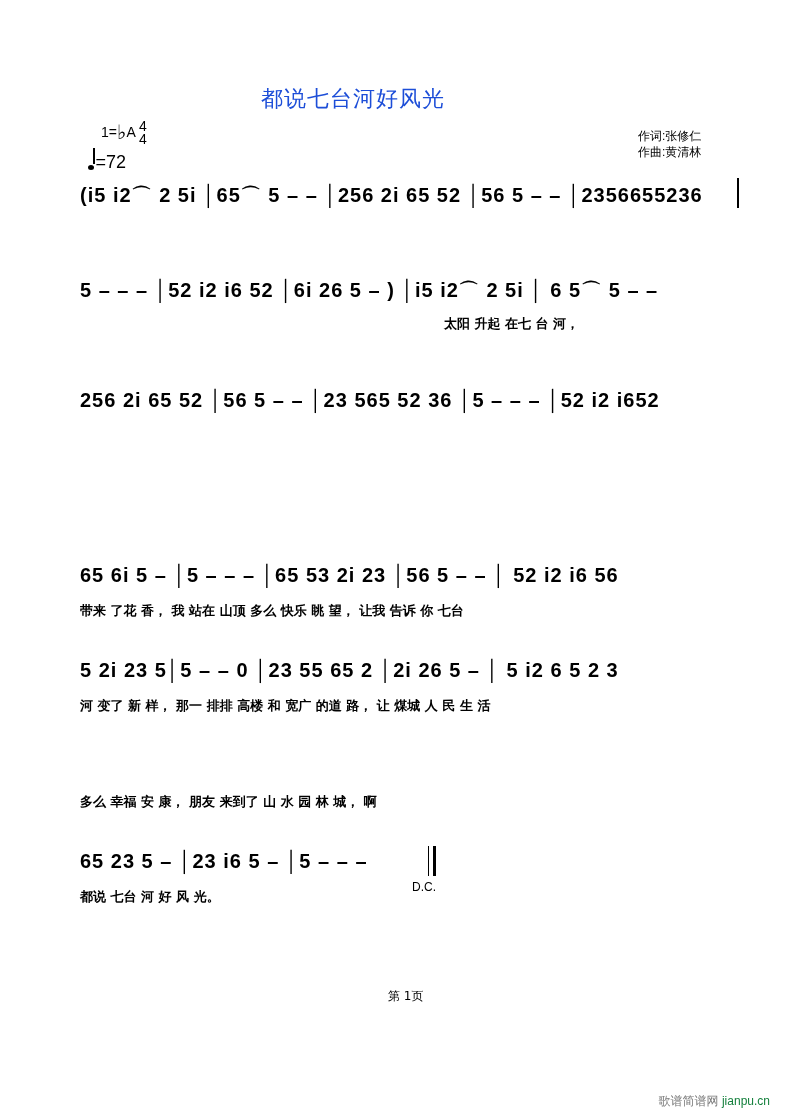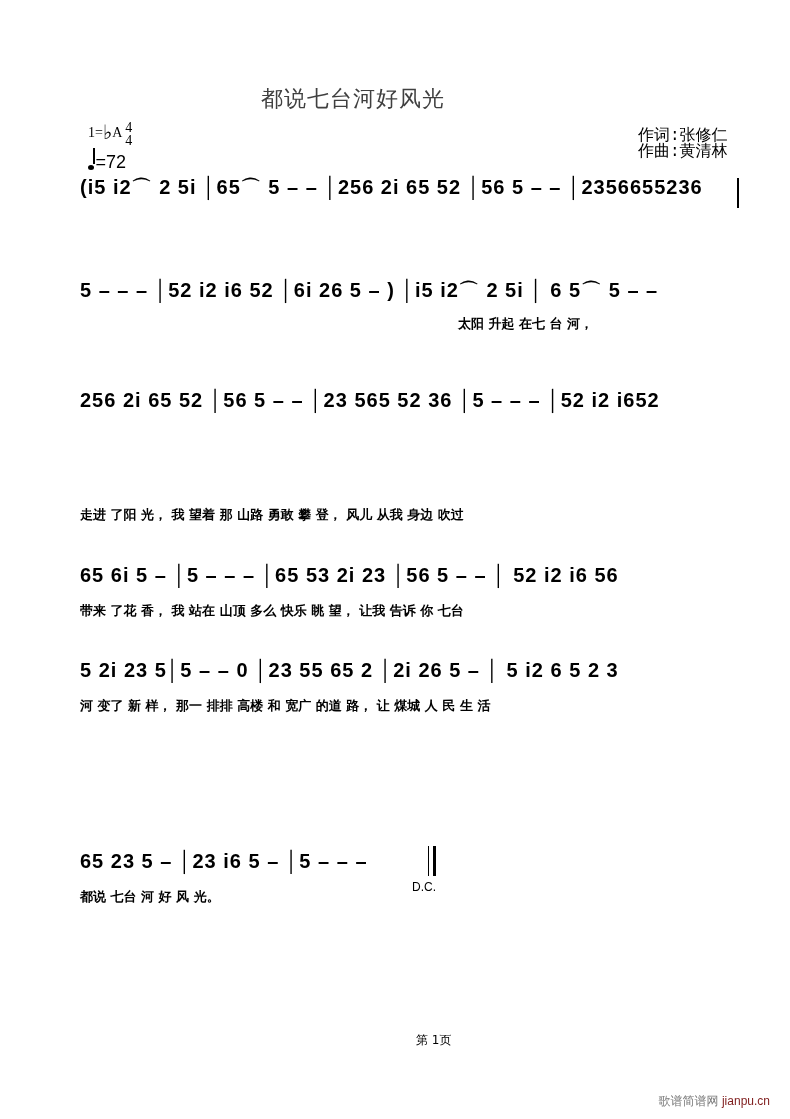--- a/index.html
+++ b/index.html
@@ -1,32 +1,32 @@
 <!DOCTYPE html>
 <html><head>
 <meta charset="utf-8">
 <style>
   html, body { margin: 0; padding: 0; background: #ffffff; }
   body { width: 790px; height: 1119px; position: relative; overflow: hidden; font-family: "Liberation Sans", sans-serif; color: #000; }
-  .title { position: absolute; top: 84px; left: 0; width: 706px; text-align: center; font-family: "DejaVu Sans", sans-serif; font-size: 22px; color: #404040; letter-spacing: 1px; }
-  .key { position: absolute; left: 88px; top: 118px; font-family: Liberation Serif, serif; font-size: 14px; }
+  .title { position: absolute; top: 84px; left: 0; width: 706px; text-align: center; font-family: "DejaVu Sans", sans-serif; font-size: 22px; color: #1d4ed8; letter-spacing: 1px; }
+  .key { position: absolute; left: 101px; top: 118px; font-family: Liberation Sans, sans-serif; font-size: 14px; }
   .key .flat { font-size: 20px; position: relative; top: 2px; }
   .key .frac { display: inline-block; text-align: center; line-height: 13px; vertical-align: middle; font-size: 14px; }
   .tempo { position: absolute; left: 88px; top: 152px; font-family: "Liberation Sans", sans-serif; font-size: 18px; }
   .tempo .note { display: inline-block; width: 6px; height: 5px; background: #000; border-radius: 50%; position: relative; top: 2px; }
   .tempo .stem { display: inline-block; width: 1.5px; height: 16px; background: #000; position: relative; left: -1px; top: -4px; }
-  .credits { position: absolute; left: 638px; top: 128px; font-size: 16px; line-height: 16px; font-family: Liberation Mono, monospace; }
+  .credits { position: absolute; left: 638px; top: 128px; font-size: 12px; line-height: 16px; }
   .staff { position: absolute; left: 80px; width: 660px; height: 60px; }
   .notes { position: absolute; top: 0; left: 0; white-space: nowrap; font-weight: bold; font-size: 20px; letter-spacing: 1px; font-family: "Liberation Sans", sans-serif; }
   .lyr { position: absolute; top: 38px; left: 0; white-space: nowrap; font-weight: bold; font-size: 13px; font-family: "DejaVu Sans", sans-serif; }
   .bar { position: absolute; top: 0; width: 1.5px; height: 30px; background: #000; }
-  .page-num { position: absolute; left: 388px; top: 1032px; font-size: 12px; font-family: "DejaVu Sans", sans-serif; margin-left: 28px; }
+  .page-num { position: absolute; left: 388px; top: 988px; font-size: 12px; font-family: "DejaVu Sans", sans-serif; }
   .dc { position: absolute; left: 412px; top: 880px; font-family: Liberation Sans, sans-serif; font-size: 12px; }
   .watermark { position: absolute; right: 20px; top: 1093px; font-size: 12px; color: #777; }
-  .watermark .site { color: #7f1d1d; }
+  .watermark .site { color: #15803d; }
   .dbl { position: absolute; width: 4px; height: 30px; border-left: 1.5px solid #000; border-right: 3px solid #000; }
 </style>
 </head>
 <body>
 
 <div class="title">都说七台河好风光</div>
 
 <div class="key">
   <span>1=</span><span class="flat">♭</span><span>A</span>
   <span class="frac"><span>4</span><br><span>4</span></span>
@@ -34,50 +34,50 @@
 
 <div class="tempo">
   <span class="note"></span><span class="stem"></span><span>=72</span>
 </div>
 
 <div class="credits">
   <div>作词:张修仁</div>
   <div>作曲:黄清林</div>
 </div>
 
-<div class="staff" style="top:174px;text-decoration:underline;">
+<div class="staff" style="top:182px;text-decoration:underline;">
   <div class="notes">(i5  i2⌒ 2  5i │65⌒ 5  –  – │256  2i  65  52 │56  5  –  – │2356655236</div>
   <div class="lyr"></div>
 </div>
 <div class="bar" style="left:737px; top:178px;"></div>
 
 <div class="staff" style="top:277px;">
   <div class="notes">5  –  –  – │52  i2  i6  52 │6i  26  5  – ) │i5  i2⌒ 2  5i │ 6  5⌒ 5  –  –</div>
-  <div class="lyr" style="left:378px;">太阳 升起 在七 台 河，</div>
+  <div class="lyr" style="left:364px;">太阳 升起 在七 台 河，</div>
 </div>
 
 <div class="staff" style="top:389px;">
   <div class="notes">256  2i  65  52 │56  5  –  – │23  565  52  36 │5  –  –  – │52  i2  i652</div>
 </div>
 
 <div class="staff" style="top:468px;">
-  <div class="lyr">走进 了阳 光， 我 望着 那 山路 勇敢 攀 登， 风儿 从我 身边 吹过</div>
 </div>
 
 <div class="staff" style="top:564px;">
   <div class="notes">65  6i  5  – │5  –  –  – │65  53  2i  23 │56  5  –  – │ 52  i2  i6  56</div>
   <div class="lyr">带来 了花 香， 我 站在 山顶 多么 快乐 眺 望， 让我 告诉 你 七台</div>
 </div>
 
 <div class="staff" style="top:659px;">
   <div class="notes">5  2i  23  5│5  –  –  0 │23  55  65  2 │2i  26  5  – │ 5  i2  6 5  2 3</div>
   <div class="lyr">河 变了 新 样， 那一 排排 高楼 和 宽广 的道 路， 让 煤城 人 民 生 活</div>
 </div>
 
 <div class="staff" style="top:755px;">
+  <div class="lyr">多么 幸福 安 康， 朋友 来到了 山 水 园 林 城， 啊</div>
 </div>
 
 <div class="staff" style="top:850px;">
   <div class="notes">65  23  5  – │23  i6  5  – │5  –  –  –</div>
   <div class="lyr">都说 七台 河 好 风 光。</div>
 </div>
 <div class="dbl" style="left:428px; top:846px;"></div>
 <div class="dc">D.C.</div>
 
 <div class="page-num">第 1页</div>

